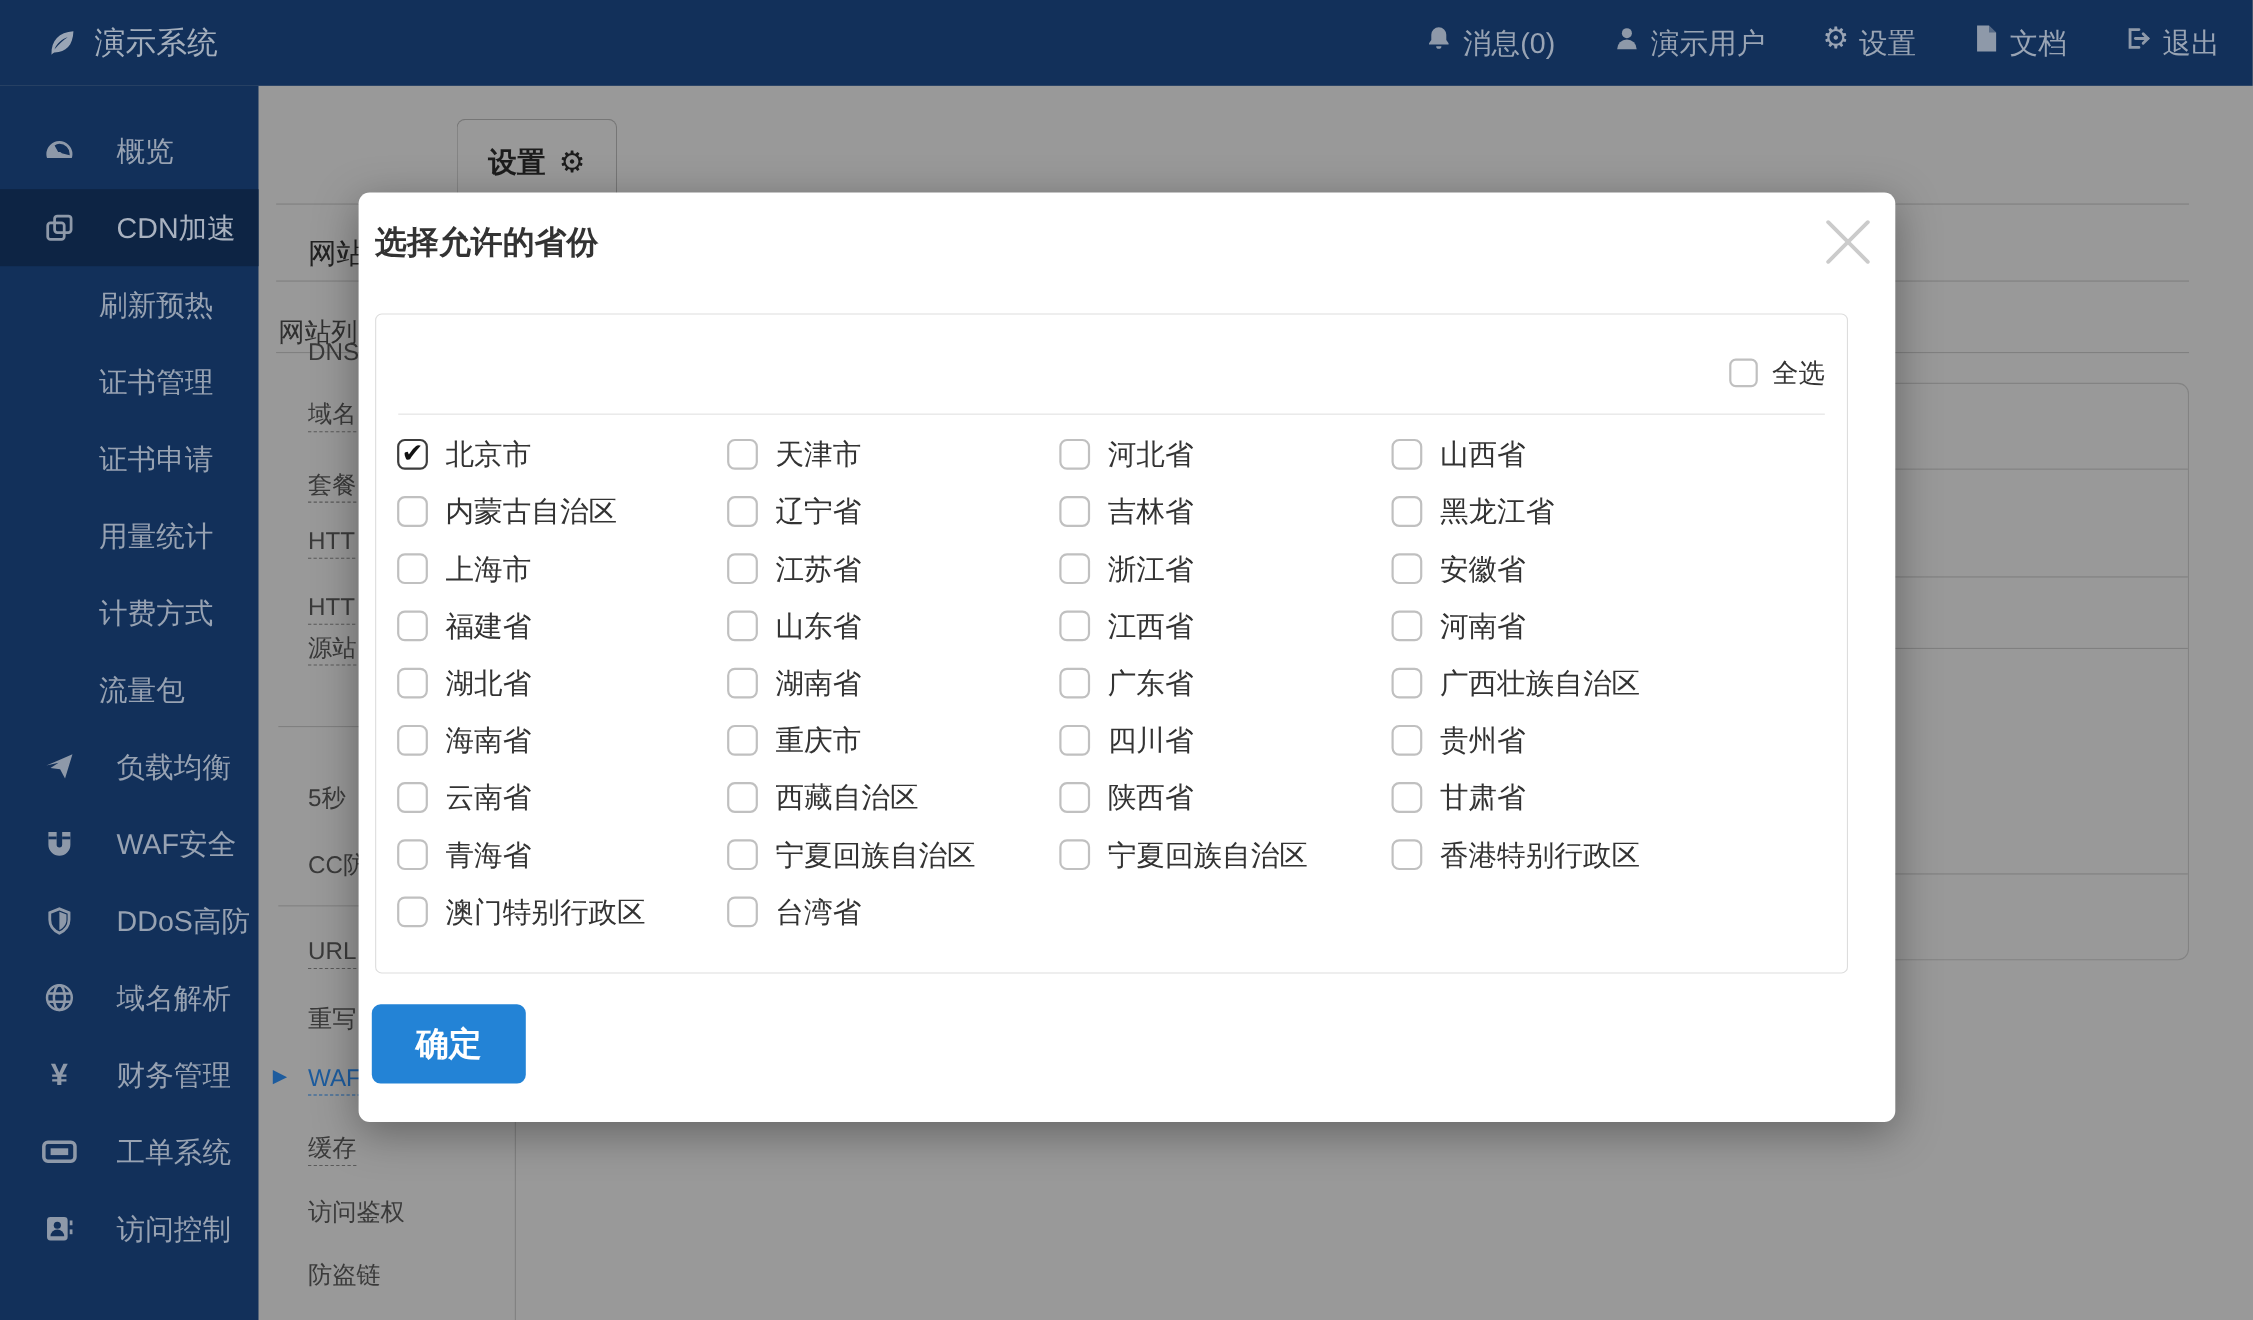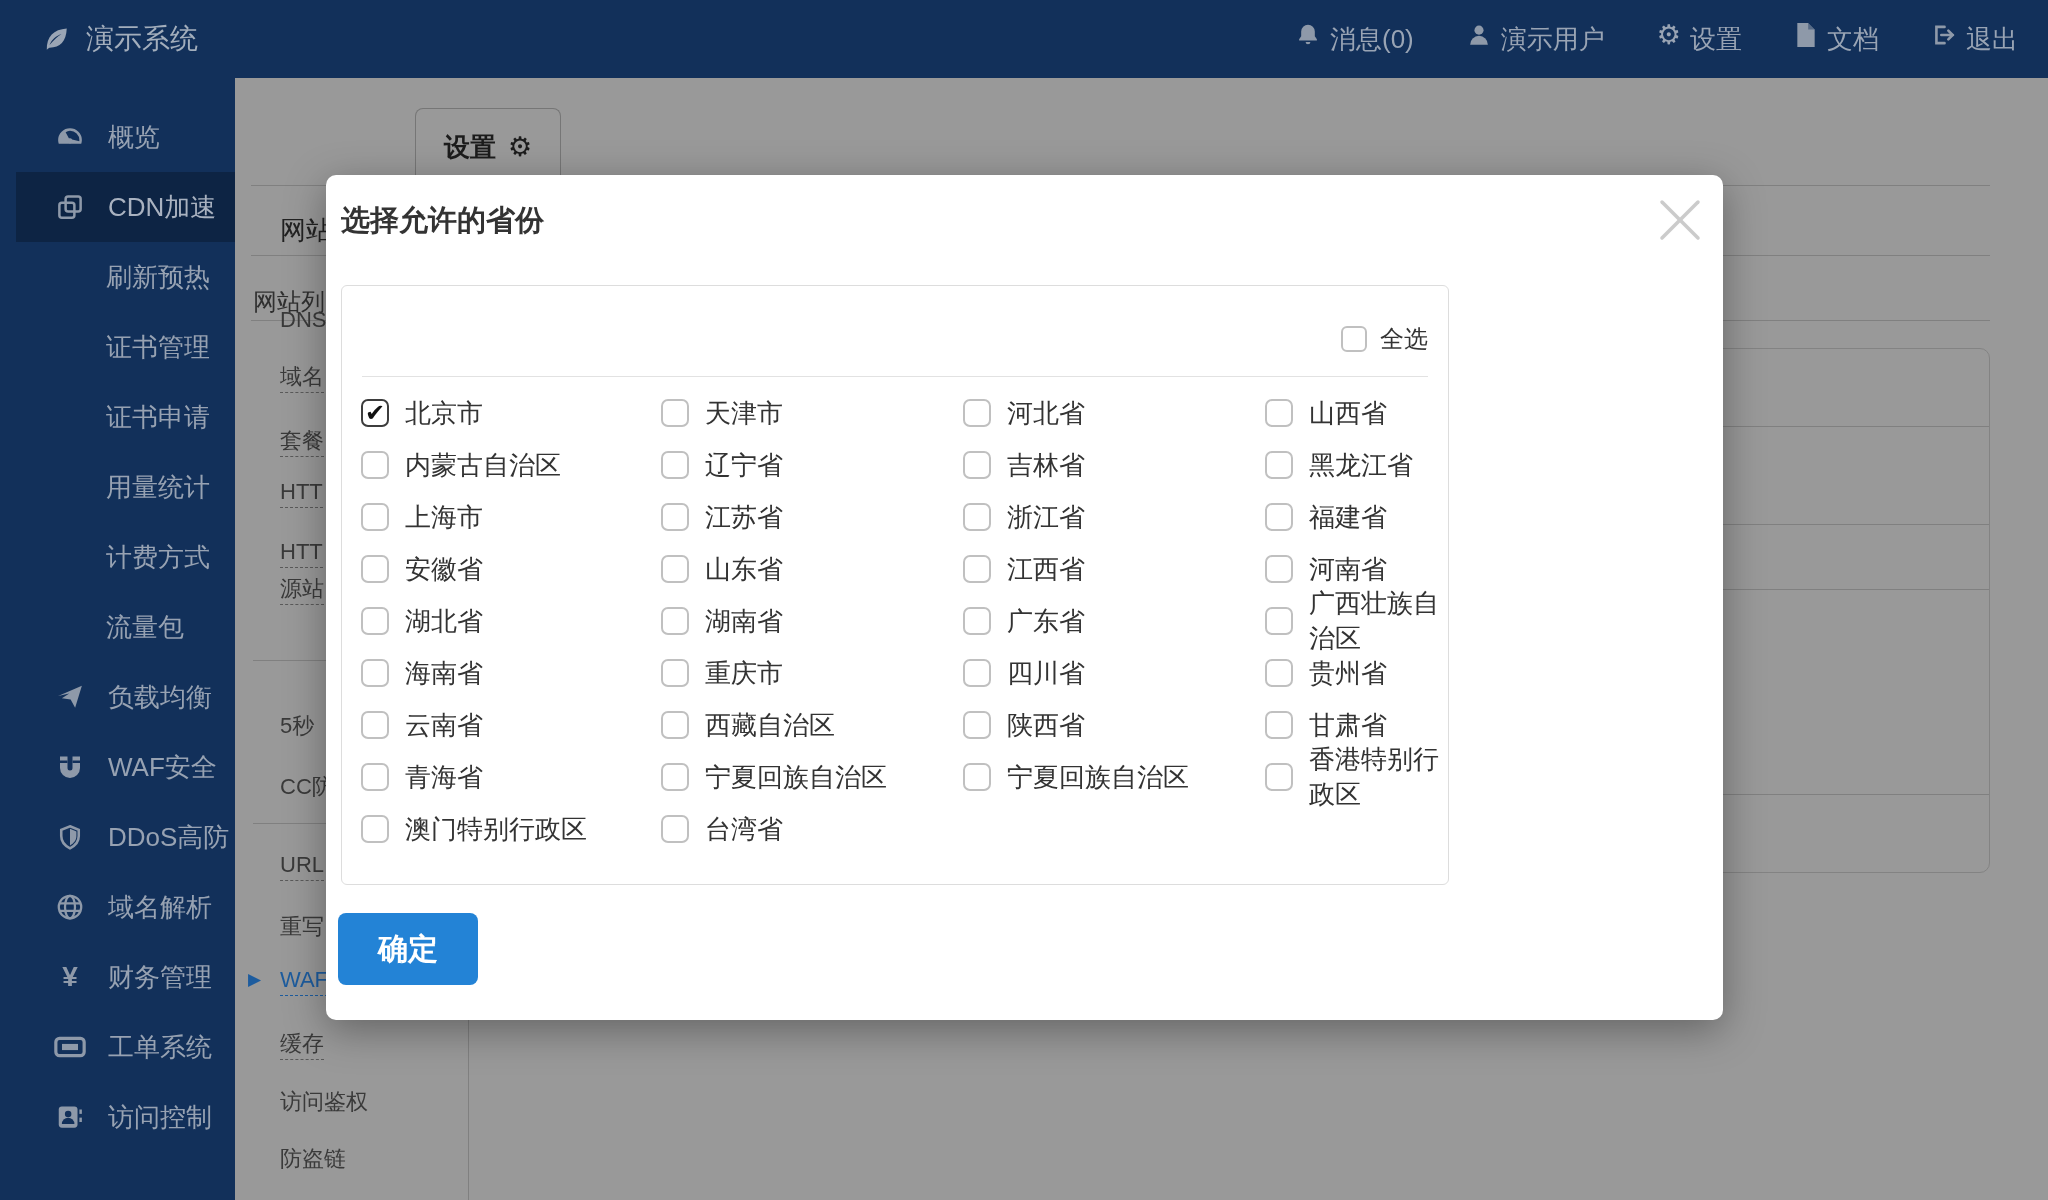--- a/index.html
+++ b/index.html
@@ -19,22 +19,22 @@
   .brand{display:flex;align-items:center;gap:14px;padding-left:38px;color:#a3aebc;font-size:28px;}
   .topnav{display:flex;align-items:center;gap:52px;padding-right:30px;}
   .topnav .titem{display:flex;align-items:flex-start;gap:9px;color:#99a4b4;font-size:26px;cursor:pointer;}
   .icn{display:inline-flex;align-items:center;justify-content:center;line-height:1;}
   .icn svg{display:block;}
   .gear-glyph{font-size:27px;}
 
   
   .sidebar{position:absolute;left:0;top:78px;width:235px;height:1122px;background:var(--navy);z-index:2;}
   .snav{padding-top:24px;}
-  .sitem{height:70px;display:flex;align-items:center;gap:20px;padding-left:36px;
-    color:var(--side-text);font-size:26px;cursor:pointer;margin-left:16px;}
+  .sitem{height:70px;display:flex;align-items:center;gap:34px;padding-left:36px;
+    color:var(--side-text);font-size:26px;cursor:pointer;}
   .sitem .sic{width:36px;display:inline-flex;justify-content:center;}
   .sitem.active{background:var(--navy-active);color:#a9b2c0;}
   .sitem.sub{padding-left:90px;}
 
   
   .content{position:absolute;left:235px;top:78px;width:1813px;height:1122px;
     background:var(--content-gray);z-index:1;overflow:hidden;}
   .hline{position:absolute;height:0;border-top:1px solid var(--bg-line);}
   .vline{position:absolute;width:0;border-left:1px solid var(--bg-line);}
   .tab{position:absolute;top:135px;font-size:26px;color:#222;display:flex;align-items:center;gap:12px;cursor:pointer;}
@@ -48,21 +48,21 @@
   .bgmenu-item.lk{color:var(--link-blue);}
   .bgmenu-item.lk .frag{border-bottom:1px dashed var(--link-blue);}
   .bgmenu-item .arr{position:absolute;left:-32px;top:2px;font-size:17px;color:var(--link-blue);}
   .bgcard{position:absolute;border:1px solid #838383;border-radius:10px;}
 
   
   .modal{position:absolute;left:326px;top:175px;width:1397px;height:845px;background:var(--modal-bg);
     border-radius:10px;box-shadow:0 10px 40px rgba(0,0,0,.35);z-index:10;}
   .m-title{position:absolute;left:15px;top:26px;font-size:29px;font-weight:600;color:var(--text-dark);}
   .m-close{position:absolute;right:20px;top:22px;width:46px;height:46px;cursor:pointer;}
-  .m-box{position:absolute;left:15px;top:110px;width:1108px;height:600px;
+  .m-box{position:absolute;left:15px;top:110px;width:1339px;height:600px;
     border:1px solid var(--border-light);border-radius:6px;}
   .selall{position:absolute;top:37px;right:20px;display:flex;align-items:center;gap:13px;
     font-size:24px;color:var(--text-dark);cursor:pointer;}
   .selall .cb{width:26px;height:26px;border-radius:6px;}
   .m-sep{position:absolute;top:90px;left:20px;right:20px;border-top:1px solid #e2e2e2;}
   .pgrid{position:absolute;top:101px;left:19px;right:4px;display:grid;
     grid-template-columns:300px 302px 302px 1fr;grid-auto-rows:52px;align-items:center;}
   .cell{display:flex;align-items:center;gap:16px;font-size:26px;color:var(--text-dark);cursor:pointer;}
   .cb{width:28px;height:28px;border:2px solid var(--cb-border);border-radius:7px;background:#fff;
     display:inline-flex;align-items:center;justify-content:center;flex:0 0 auto;}
@@ -376,25 +376,25 @@
           <label class="cell">
             <span class="cb"></span>
             <span>江苏省</span>
           </label>
           <label class="cell">
             <span class="cb"></span>
             <span>浙江省</span>
           </label>
           <label class="cell">
             <span class="cb"></span>
+            <span>安徽省</span>
+          </label>
+          <label class="cell">
+            <span class="cb"></span>
             <span>福建省</span>
-          </label>
-          <label class="cell">
-            <span class="cb"></span>
-            <span>安徽省</span>
           </label>
           <label class="cell">
             <span class="cb"></span>
             <span>山东省</span>
           </label>
           <label class="cell">
             <span class="cb"></span>
             <span>江西省</span>
           </label>
           <label class="cell">

